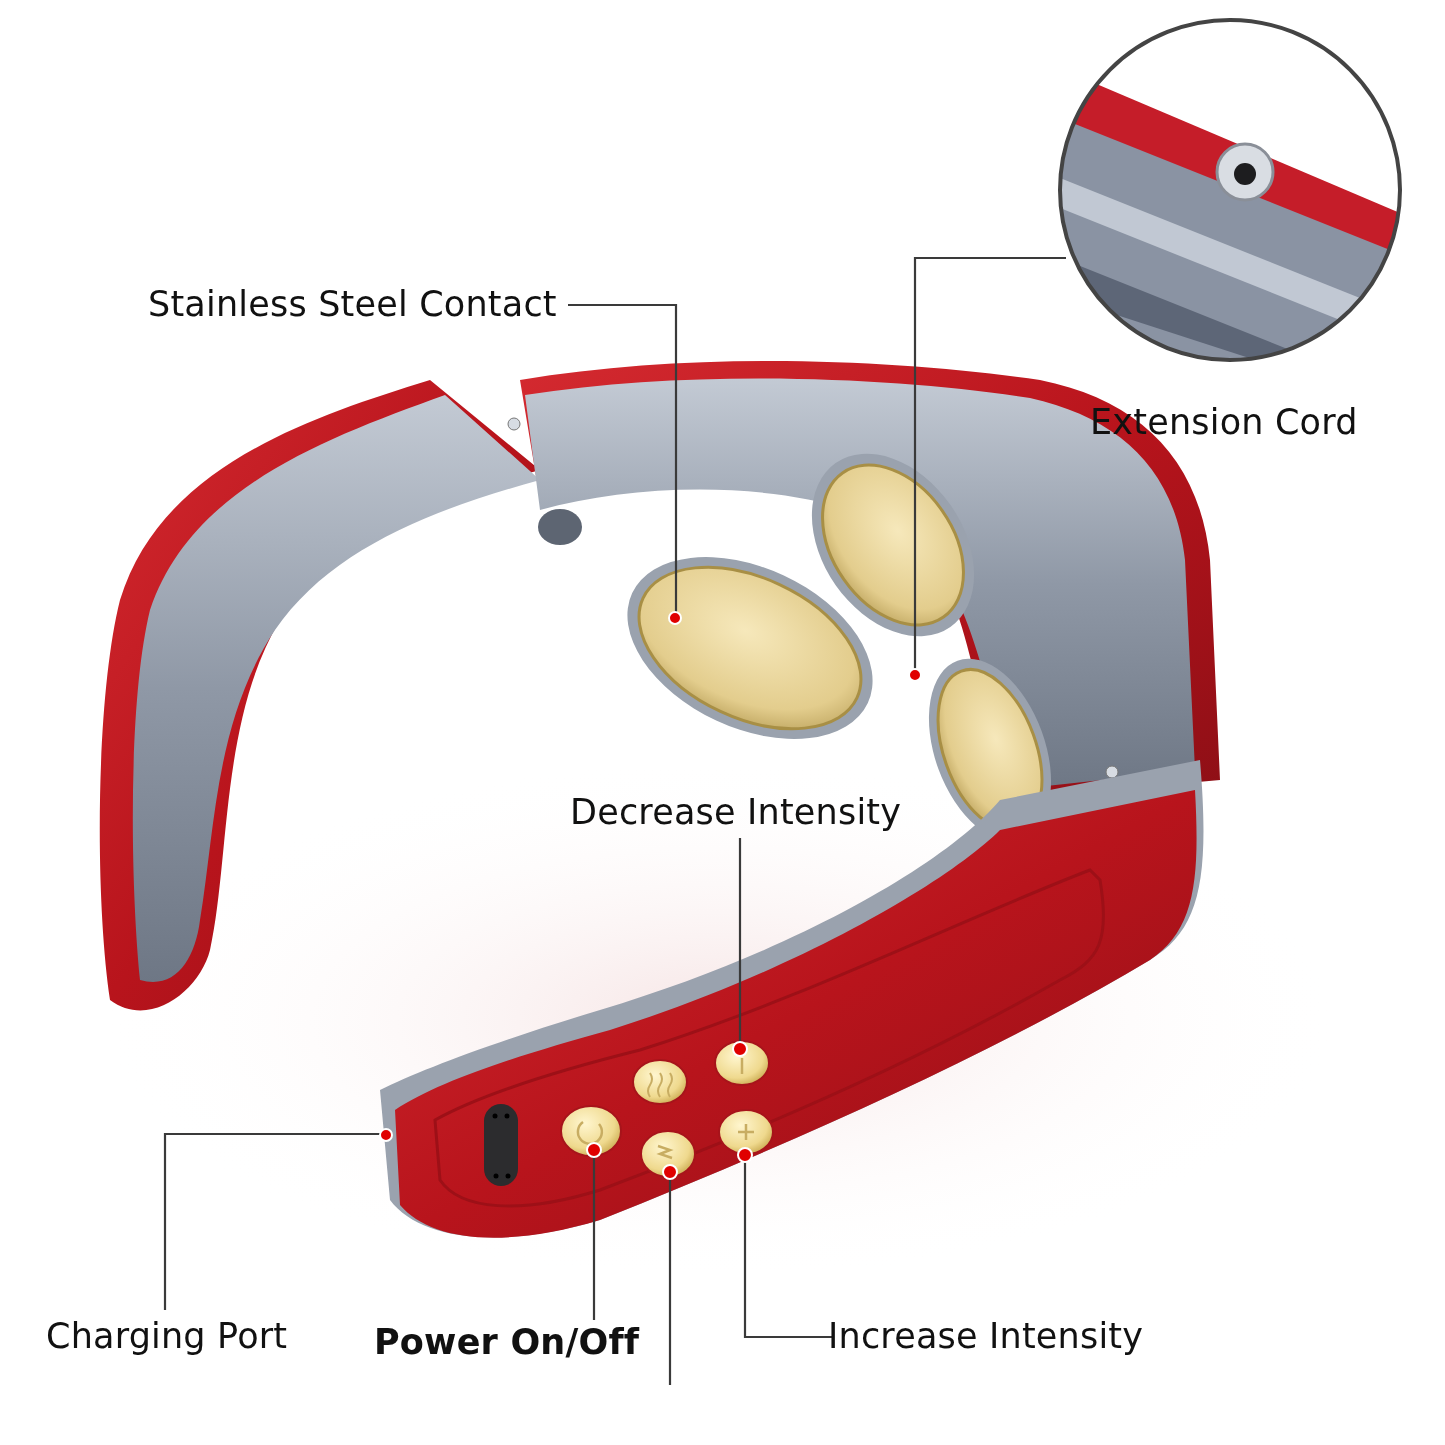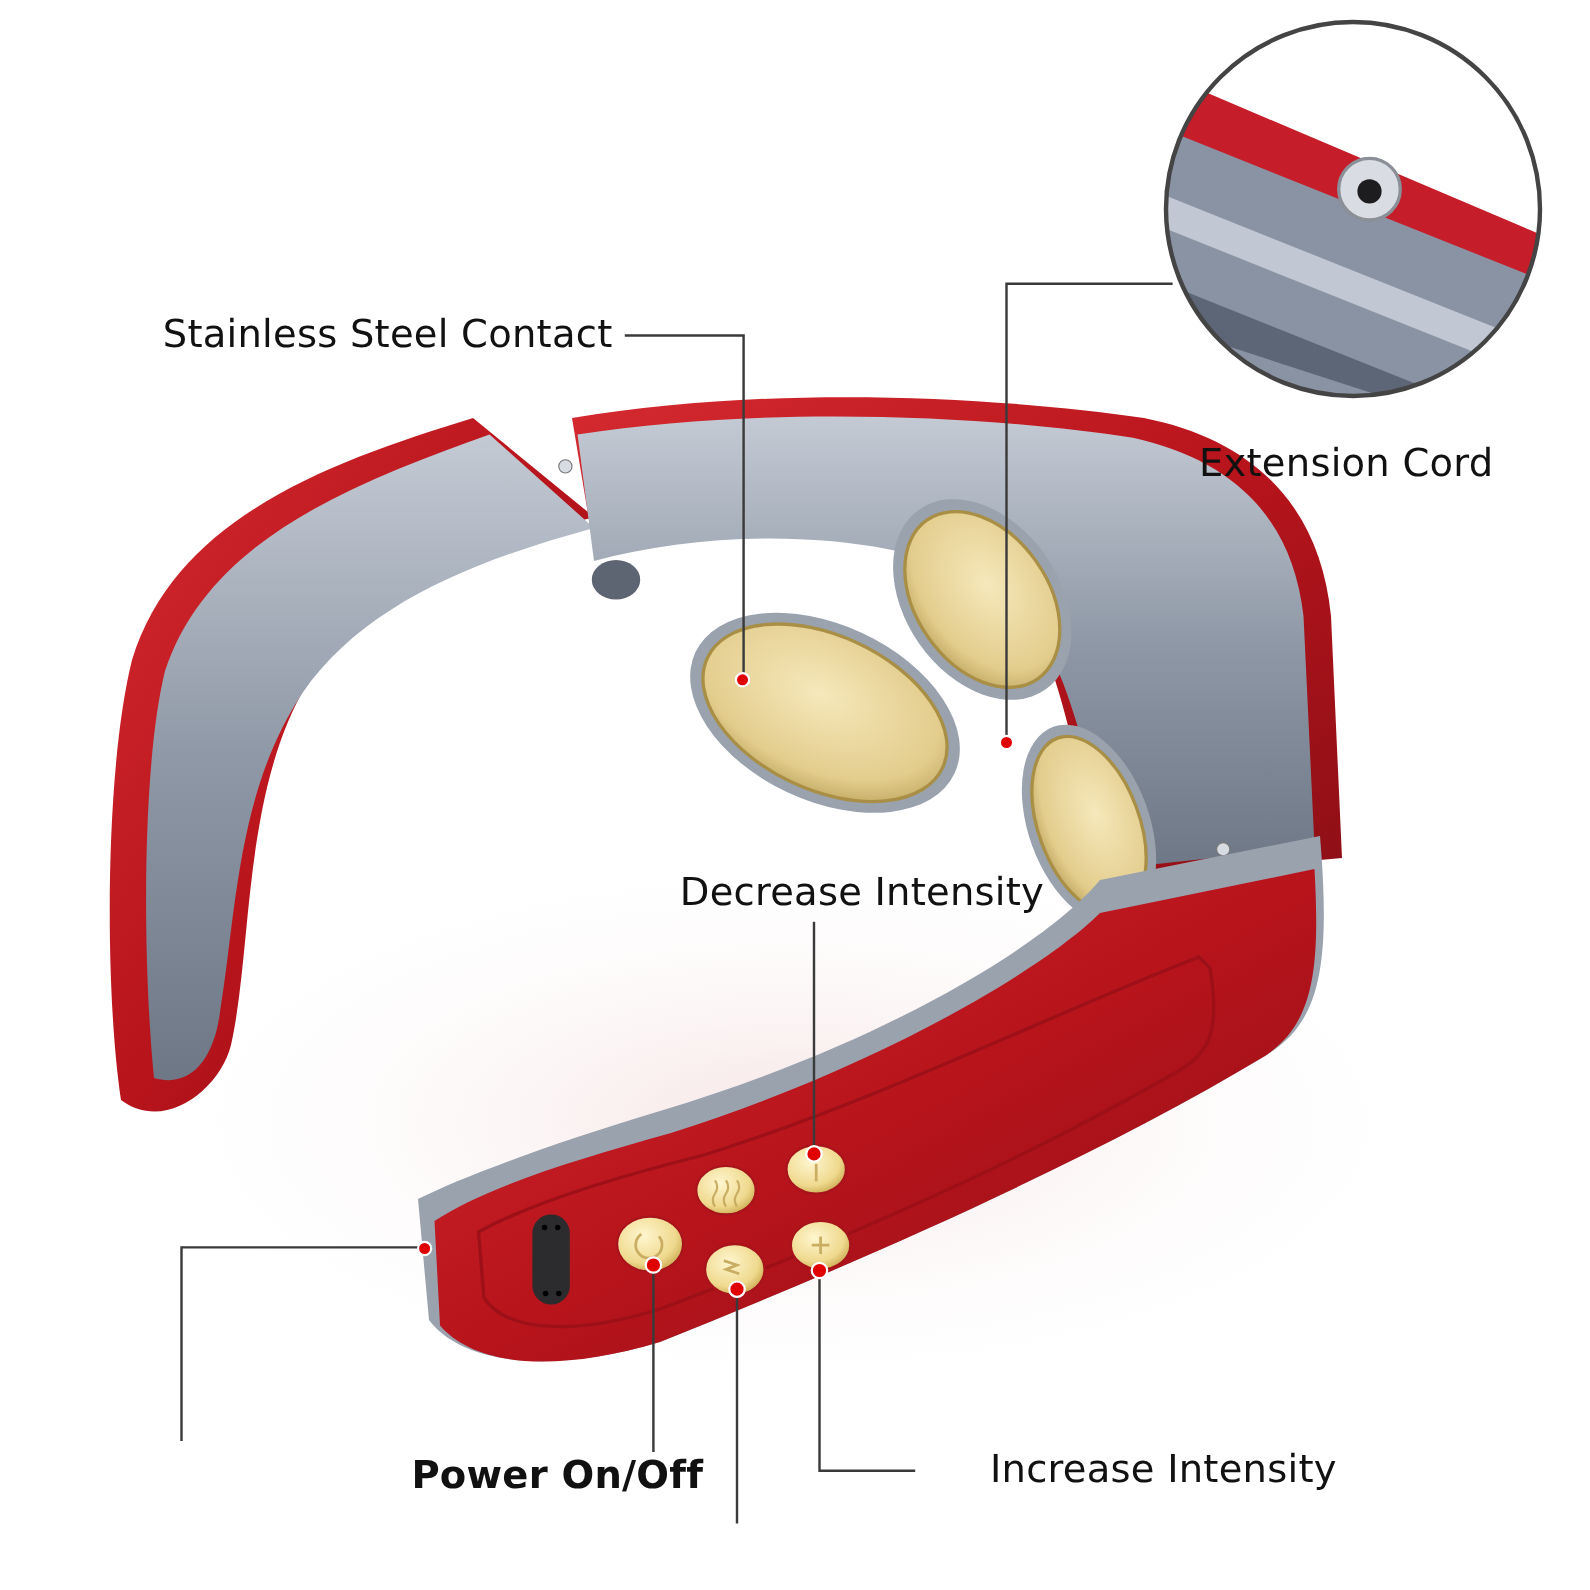--- a/index.html
+++ b/index.html
@@ -136,17 +136,18 @@
       <circle cx="740" cy="1049" r="7"></circle>
       <circle cx="386" cy="1135" r="6"></circle>
       <circle cx="594" cy="1150" r="7"></circle>
       <circle cx="670" cy="1172" r="7"></circle>
       <circle cx="745" cy="1155" r="7"></circle>
     </g>
   </svg>
 
   <div class="label" style="left:148px; top:284px;">Stainless Steel Contact</div>
   <div class="label" style="left:1090px; top:378px;margin-top:24px;">Extension Cord</div>
-  <div class="label" style="left:570px; top:792px;margin-left:48px;">Decrease Intensity</div>
+  <div class="label" style="left:570px; top:792px;">Decrease Intensity</div>
+  <div class="label" style="left:46px; top:1316px;">Charging Port</div>
   <div class="label" style="left:374px; top:1322px;font-weight:bold;">Power On/Off</div>
-  <div class="label" style="left:900px; top:1316px;">Increase Intensity</div>
+  <div class="label" style="left:828px; top:1316px;">Increase Intensity</div>
 
 </div>
 
 </body></html>

